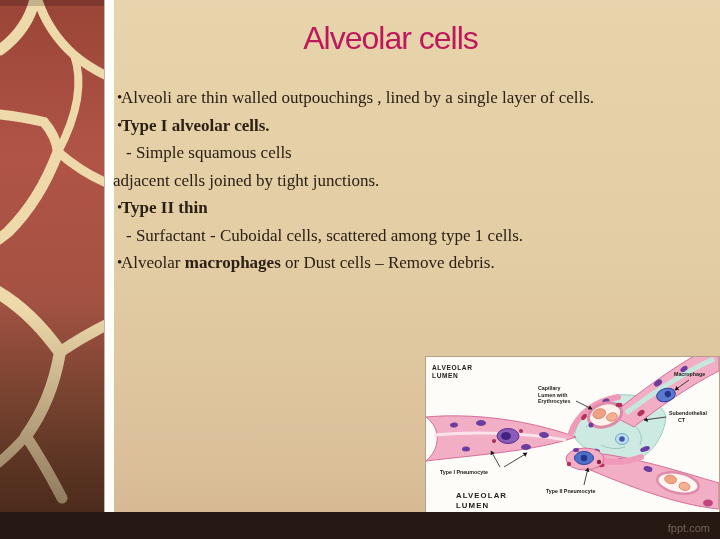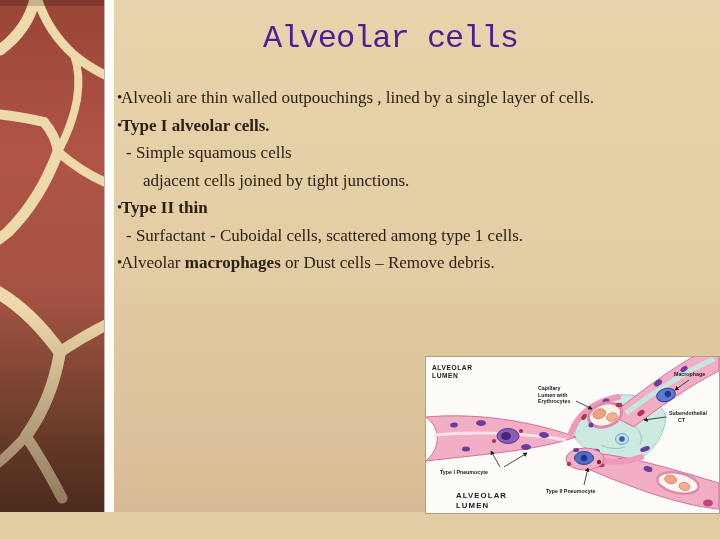--- a/index.html
+++ b/index.html
@@ -18,36 +18,36 @@
     border-left:1px solid rgba(90,40,30,.35);
   }
   
   .main-area{
     position:absolute;left:113px;top:0;right:0;height:512px;
     background:linear-gradient(180deg,#e8d4ac 0%,#e2cda4 50%,#dcc29c 85%,#d7ba95 100%);
   }
   .slide-title{
     position:absolute;left:113px;right:0;top:20px;
     text-align:center;padding-right:52px;
-    font-family:Liberation Mono, monospace;
+    font-family:Liberation Sans, sans-serif;
     font-size:32px;letter-spacing:-1px;
-    color:#4c1d95;
+    color:#be185d;
   }
   
   .bullet-list{
     position:absolute;left:113px;top:84px;right:0;
     font-size:17px;line-height:27.5px;color:#2b2014;
   }
   .line{position:relative;}
   .line .dot{position:absolute;left:4px;top:0;font-size:15px;color:#1c150e;}
   .line .txt{display:block;width:560px;}
   .line.bullet .txt{margin-left:8px;}
   .line.dash .txt{margin-left:13px;}
   .line.indent .txt{margin-left:15px;text-indent:5px;}
-  .line.indent2 .txt{margin-left:30px;}
+  .line.indent2 .txt{}
   .bu{font-weight:bold;}
   
   .diagram{
     position:absolute;left:425px;top:356px;width:293px;height:156px;
     background:#fefcf8;border:1px solid #b3a288;box-sizing:content-box;
   }
   .diagram svg{display:block;}
   .dlab{font-family:"Liberation Sans",sans-serif;font-weight:bold;fill:#20201f;}
   .lab-lg{font-size:6.6px;letter-spacing:.6px;}
   .lab-sm{font-size:5.3px;}
@@ -235,14 +235,17 @@
       <text x="248" y="19" class="dlab lab-sm">Macrophage</text>
       <text x="243" y="58" class="dlab lab-sm">Subendothelial</text>
       <text x="252" y="65" class="dlab lab-sm">CT</text>
       <text x="14" y="117" class="dlab lab-sm">Type I Pneumocyte</text>
       <text x="30" y="141" class="dlab lab-xl">ALVEOLAR</text>
       <text x="30" y="151" class="dlab lab-xl">LUMEN</text>
       <text x="120" y="136" class="dlab lab-sm">Type II Pneumocyte</text>
     </svg>
   </div>
 
+  <div class="footer-bar">
+    <span class="watermark">fppt.com</span>
+  </div>
 
 </div>
 
 </body></html>

